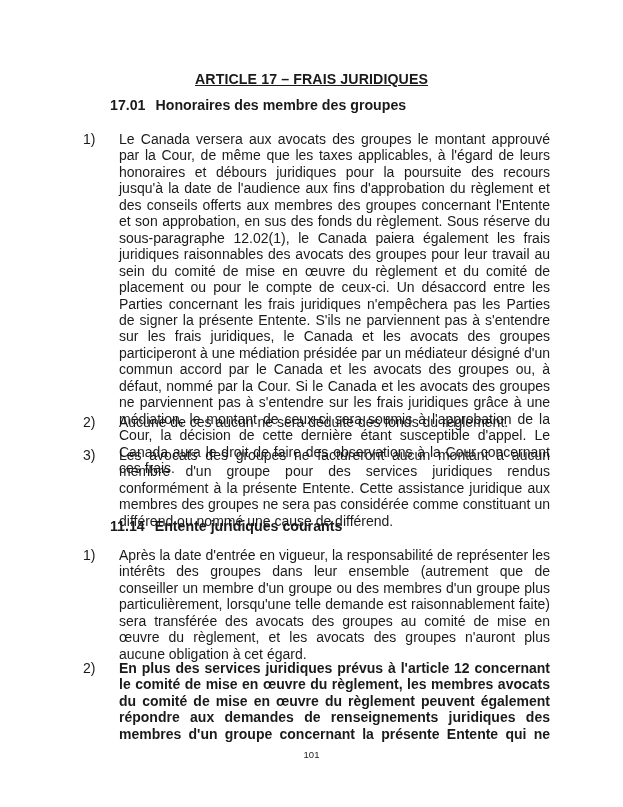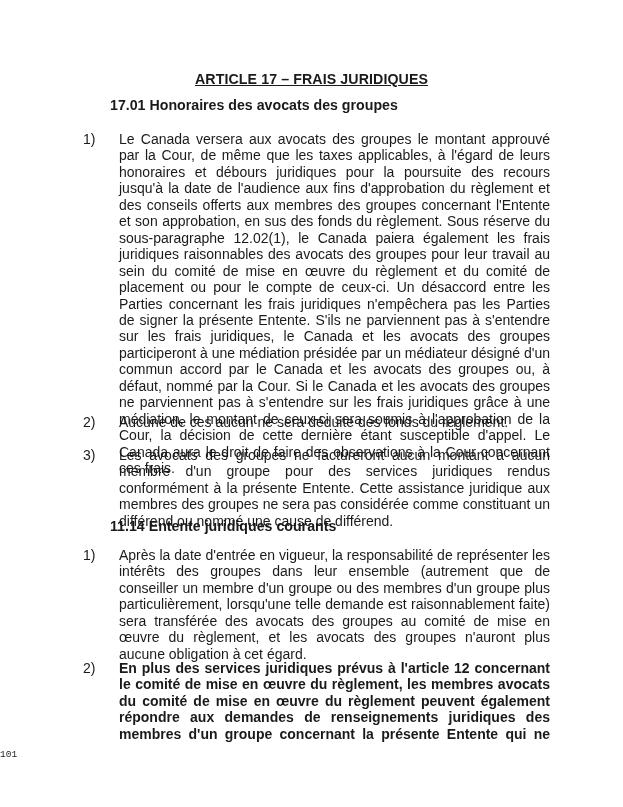--- a/index.html
+++ b/index.html
@@ -2,36 +2,36 @@
 <html><head>
 <meta charset="utf-8">
 <style>
   html, body { margin: 0; padding: 0; background: #ffffff; }
   body { width: 623px; height: 807px; position: relative; overflow: hidden;
          font-family: "Liberation Sans", sans-serif; color: #1a1a1a; }
   .page { position: absolute; left: 0; top: 0; width: 623px; height: 807px; }
   .title { position: absolute; top: 71px; left: 0; width: 623px; text-align: center;
            font-weight: bold; font-size: 14.2px; text-decoration: underline; letter-spacing: 0.1px; }
   .section-heading { position: absolute; left: 110px; font-weight: bold; font-size: 14.2px; }
-  .section-heading .num { display: inline-block; }
+  .section-heading .num { display: inline-block; margin-right: 6px; }
   .para { position: absolute; left: 83px; width: 467px; font-size: 14px; line-height: 16.45px; }
   .para .pnum { position: absolute; left: 0; top: 0; }
   .para .ptext { margin-left: 36px; text-align: justify; }
   .para .ptext.last-justify { text-align-last: justify; font-weight: bold; }
-  .page-number { position: absolute; top: 749px; left: 0; width: 623px; text-align: left; font-size: 9.5px; color: #222; font-family: Liberation Mono, monospace; }
+  .page-number { position: absolute; top: 749px; left: 0; width: 623px; text-align: center; font-size: 9.5px; color: #222; }
 </style>
 </head>
 <body>
 
 <div class="page">
   <div class="title">ARTICLE 17 – FRAIS JURIDIQUES</div>
 
   <div class="section-heading" style="top:97px;">
     <span class="num">17.01</span>
-    <span>Honoraires des avocats des groupes</span>
+    <span>Honoraires des membre des groupes</span>
   </div>
 
   <div class="para" style="top:131px;">
     <span class="pnum">1)</span>
     <div class="ptext">Le Canada versera aux avocats des groupes le montant approuvé par la Cour, de même que les taxes applicables, à l'égard de leurs honoraires et débours juridiques pour la poursuite des recours jusqu'à la date de l'audience aux fins d'approbation du règlement et des conseils offerts aux membres des groupes concernant l'Entente et son approbation, en sus des fonds du règlement. Sous réserve du sous-paragraphe 12.02(1), le Canada paiera également les frais juridiques raisonnables des avocats des groupes pour leur travail au sein du comité de mise en œuvre du règlement et du comité de placement ou pour le compte de ceux-ci. Un désaccord entre les Parties concernant les frais juridiques n'empêchera pas les Parties de signer la présente Entente. S'ils ne parviennent pas à s'entendre sur les frais juridiques, le Canada et les avocats des groupes participeront à une médiation présidée par un médiateur désigné d'un commun accord par le Canada et les avocats des groupes ou, à défaut, nommé par la Cour. Si le Canada et les avocats des groupes ne parviennent pas à s'entendre sur les frais juridiques grâce à une médiation, le montant de ceux-ci sera soumis à l'approbation de la Cour, la décision de cette dernière étant susceptible d'appel. Le Canada aura le droit de faire des observations à la Cour concernant ces frais.</div>
   </div>
 
   <div class="para" style="top:414px;">
     <span class="pnum">2)</span>
     <div class="ptext">Aucune de ces aucun ne sera déduite des fonds du règlement.</div>

